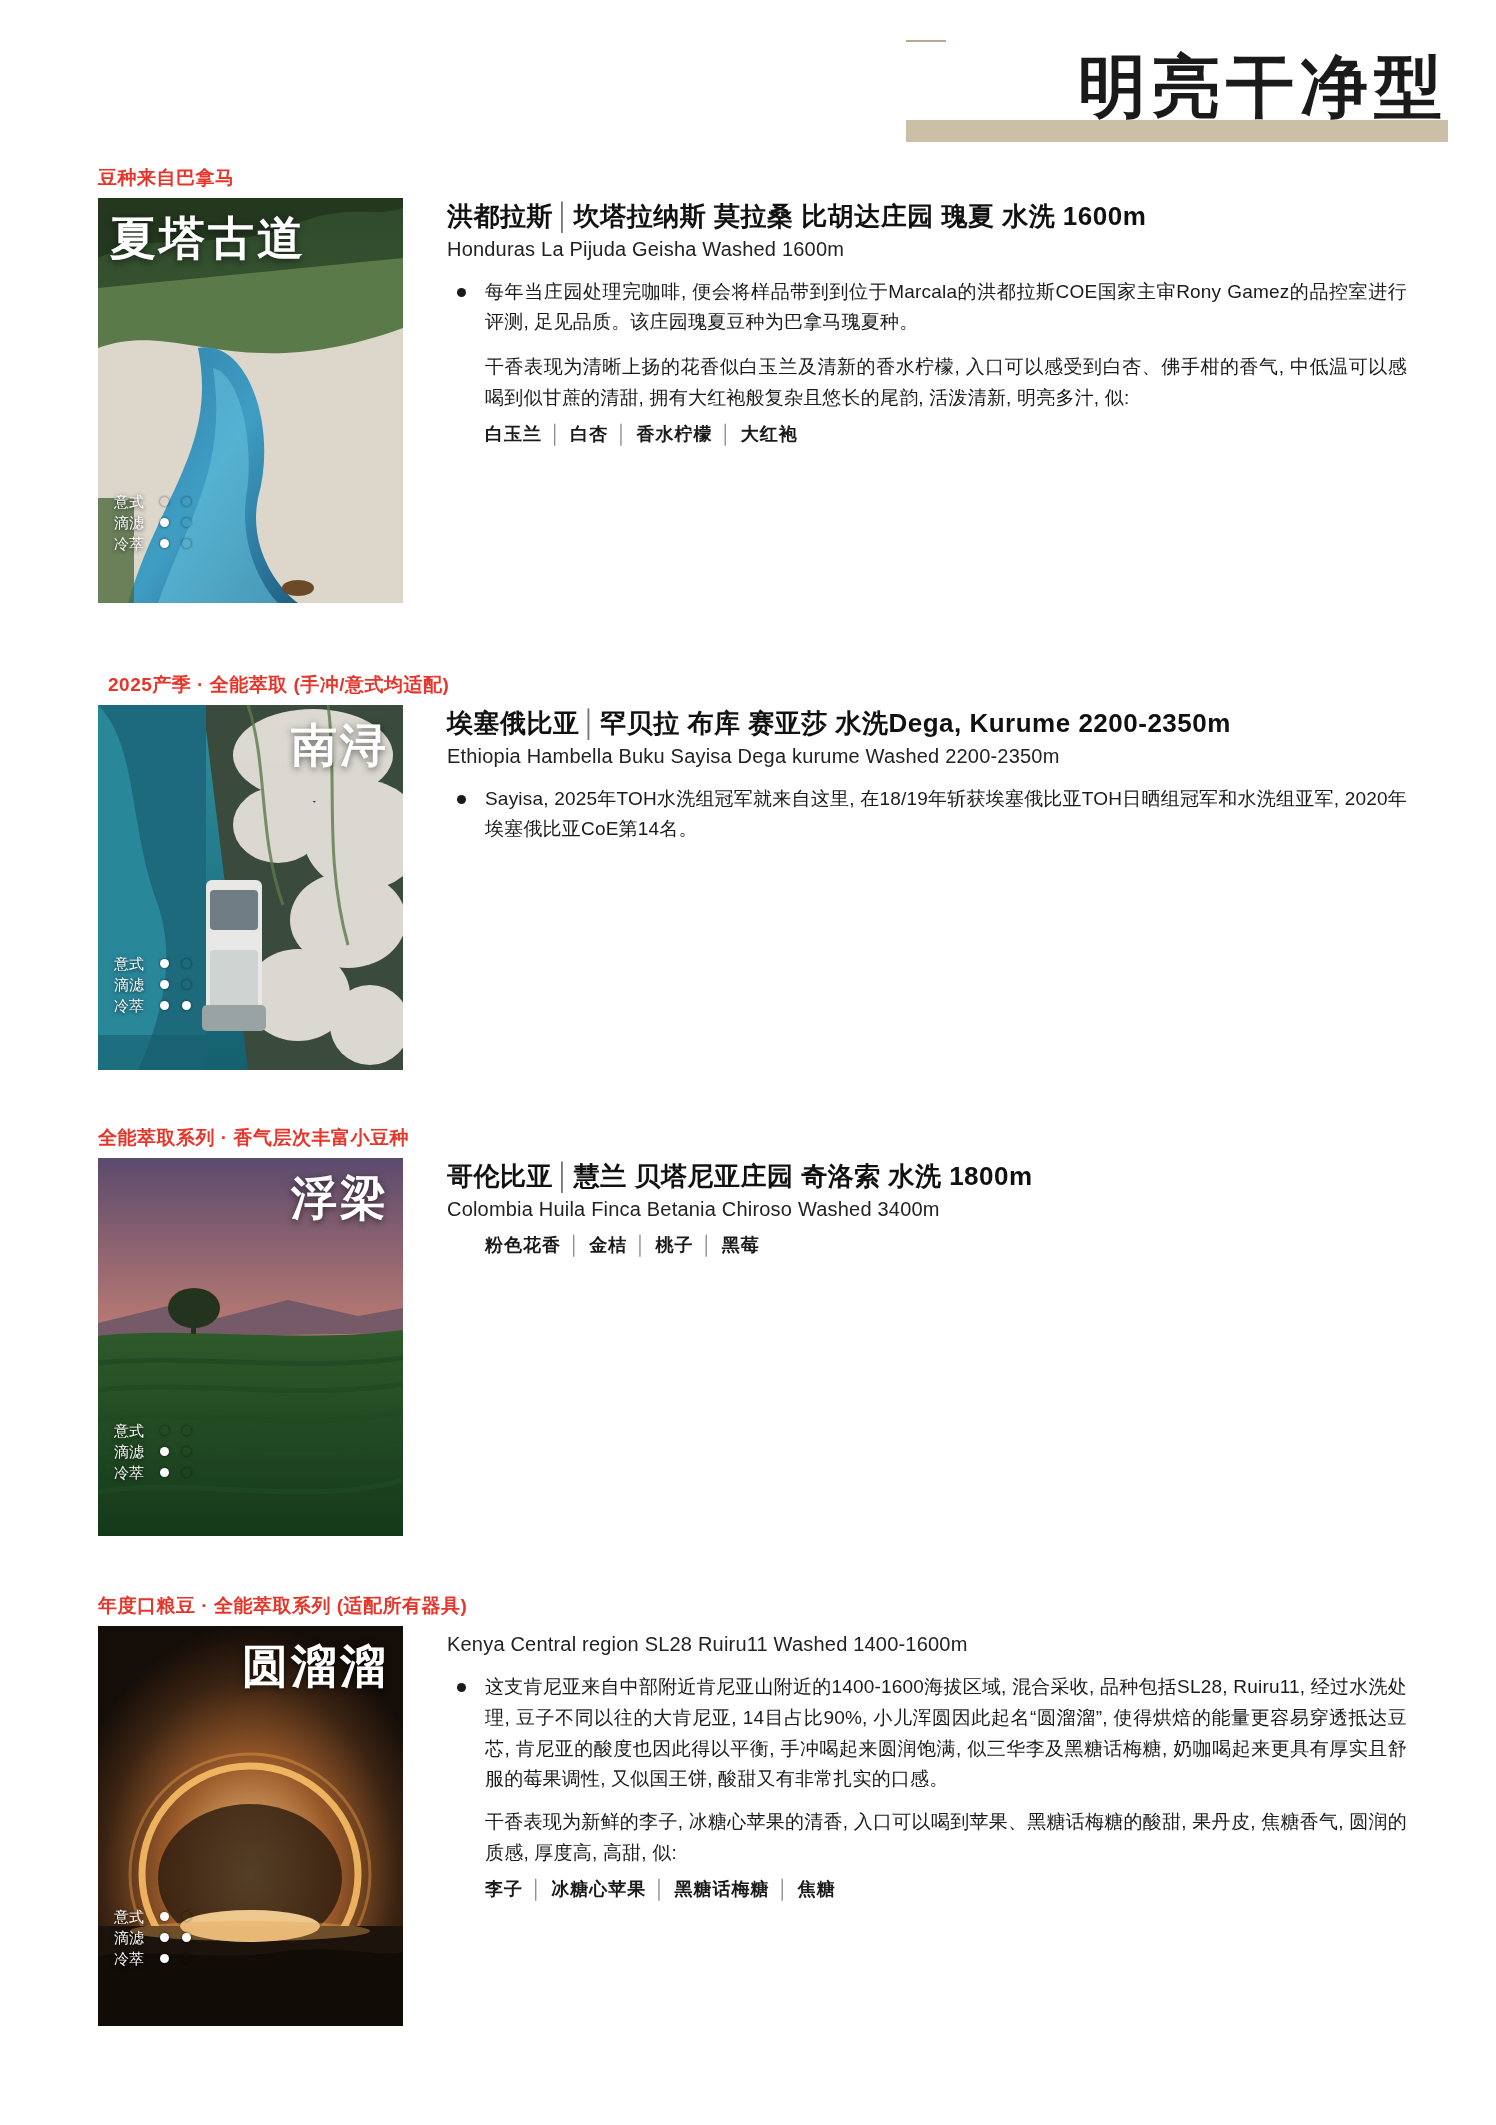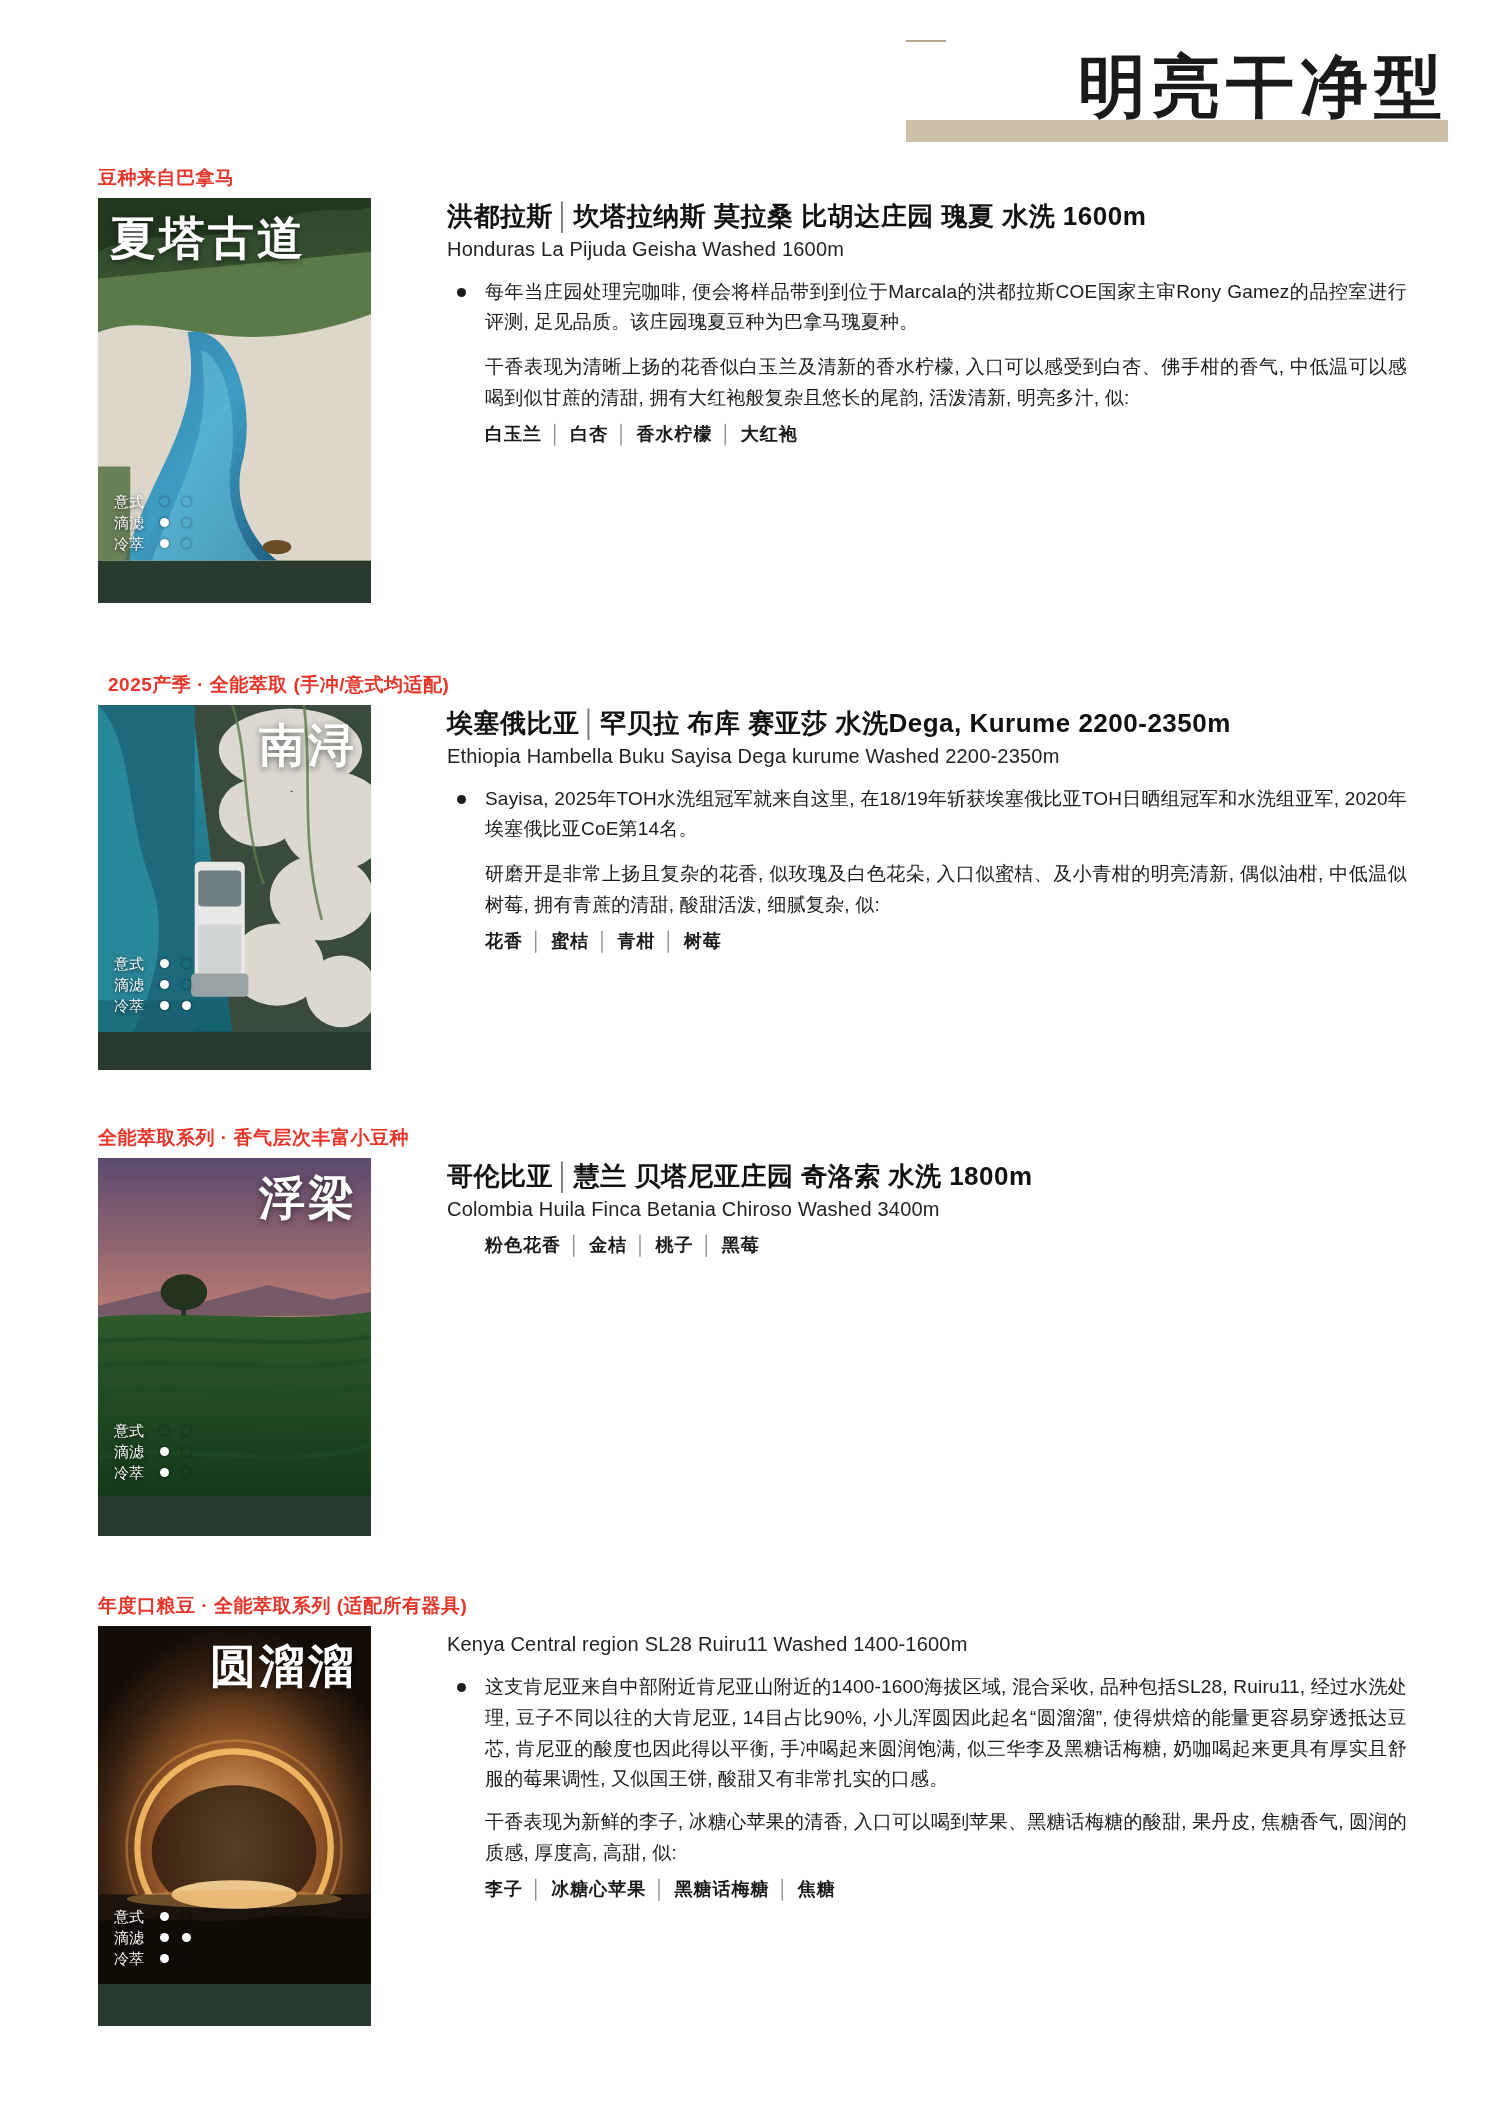--- a/index.html
+++ b/index.html
@@ -75,21 +75,21 @@
 
   .sec-body {
     position: relative;
     display: block;
   }
 
   
   .card {
     position: absolute;
     left: 98px;
-    width: 273px;
+    width: 305px;
     overflow: hidden;
     background: #2b3a2e;
   }
   .card .photo {
     position: absolute;
     inset: 0;
     z-index: 0;
   }
   .card .cname {
     position: absolute;
@@ -316,26 +316,20 @@
 
     <div class="txtcol" style="top:2px;">
       <div class="title-cn">
         <span>埃塞俄比亚</span><span class="bar">│</span><span>罕贝拉 布库 赛亚莎 水洗Dega, Kurume 2200-2350m</span>
       </div>
       <div class="title-en">Ethiopia Hambella Buku Sayisa Dega kurume Washed 2200-2350m</div>
       <div class="bullet-wrap">
         <span class="bullet-dot"></span>
         <div class="para">Sayisa, 2025年TOH水洗组冠军就来自这里, 在18/19年斩获埃塞俄比亚TOH日晒组冠军和水洗组亚军, 2020年埃塞俄比亚CoE第14名。</div>
       </div>
-      <div class="indent-para" style="margin-top:14px;">
-        <div class="para">研磨开是非常上扬且复杂的花香, 似玫瑰及白色花朵, 入口似蜜桔、及小青柑的明亮清新, 偶似油柑, 中低温似树莓, 拥有青蔗的清甜, 酸甜活泼, 细腻复杂, 似:</div>
-        <div class="tags">
-          <span>花香</span><span class="bar">│</span><span>蜜桔</span><span class="bar">│</span><span>青柑</span><span class="bar">│</span><span>树莓</span>
-        </div>
-      </div>
     </div>
   </div>
 </div>
 
 <div class="section" style="top:1125px;">
   <div class="tagline ind3">全能萃取系列 · 香气层次丰富小豆种</div>
   <div class="sec-body" style="height:400px;">
     <div class="card" style="top:0; height:378px;">
       <svg class="photo" viewBox="0 0 305 378" preserveAspectRatio="none">
         <defs>

